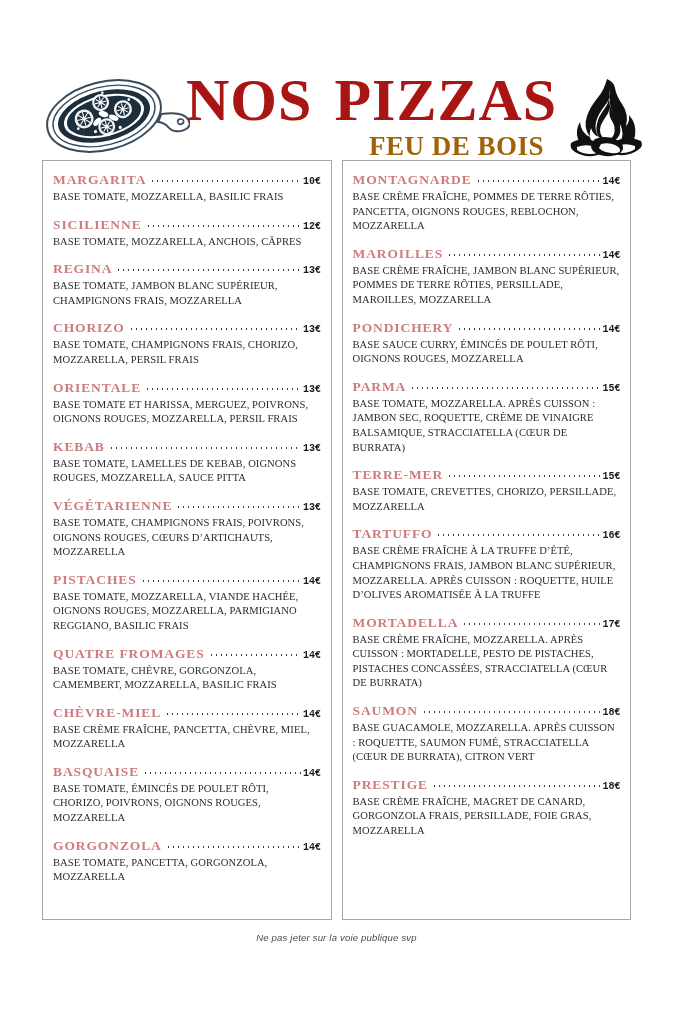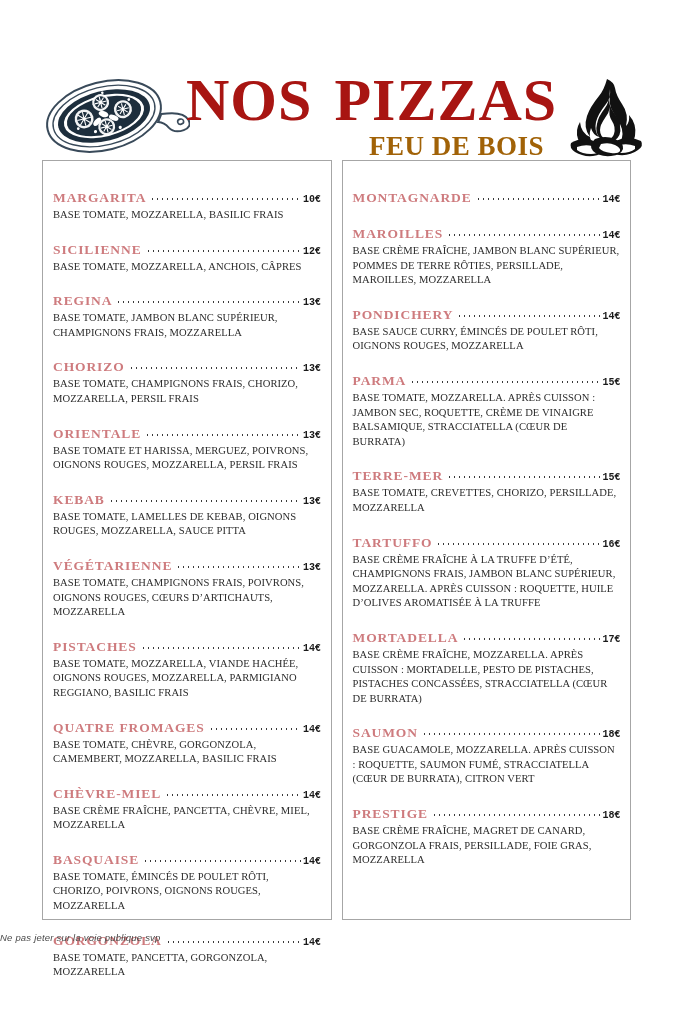--- a/index.html
+++ b/index.html
@@ -79,21 +79,21 @@
   }
   .menu-col {
     flex: 1 1 0;
     border: 1px solid #a6a6a6;
     box-sizing: border-box;
     padding: 10px 10px 6px 10px;
     background: #ffffff;
   }
 
   
-  .item { margin-bottom: 11px; margin-top: 18px; }
+  .item { margin-bottom: 11px; }
   .item:last-child { margin-bottom: 0; }
 
   .item-head {
     display: flex;
     align-items: baseline;
     width: 100%;
     margin-bottom: 1px;
   }
   .item-name {
     font-family: "Liberation Serif", serif;
@@ -141,21 +141,21 @@
     color: #2c2c2c;
     letter-spacing: 0.05px;
   }
 
   
   .footer {
     position: absolute;
     top: 932px;
     left: 0;
     width: 673px;
-    text-align: left;
+    text-align: center;
     font-family: "Liberation Sans", sans-serif;
     font-style: italic;
     font-size: 9.5px;
     color: #4a4a4a;
     letter-spacing: 0.2px;
   }
 </style>
 </head>
 <body>
 
@@ -329,20 +329,21 @@
     </div>
   </div>
 
   <div class="menu-col">
     <div class="item">
       <div class="item-head">
         <span class="item-name">MONTAGNARDE</span>
         <span class="leader"></span>
         <span class="item-price">14€</span>
       </div>
+      <div class="item-desc">BASE CRÈME FRAÎCHE, POMMES DE TERRE RÔTIES, PANCETTA, OIGNONS ROUGES, REBLOCHON, MOZZARELLA</div>
     </div>
     <div class="item">
       <div class="item-head">
         <span class="item-name">MAROILLES</span>
         <span class="leader"></span>
         <span class="item-price">14€</span>
       </div>
       <div class="item-desc">BASE CRÈME FRAÎCHE, JAMBON BLANC SUPÉRIEUR, POMMES DE TERRE RÔTIES, PERSILLADE, MAROILLES, MOZZARELLA</div>
     </div>
     <div class="item">

